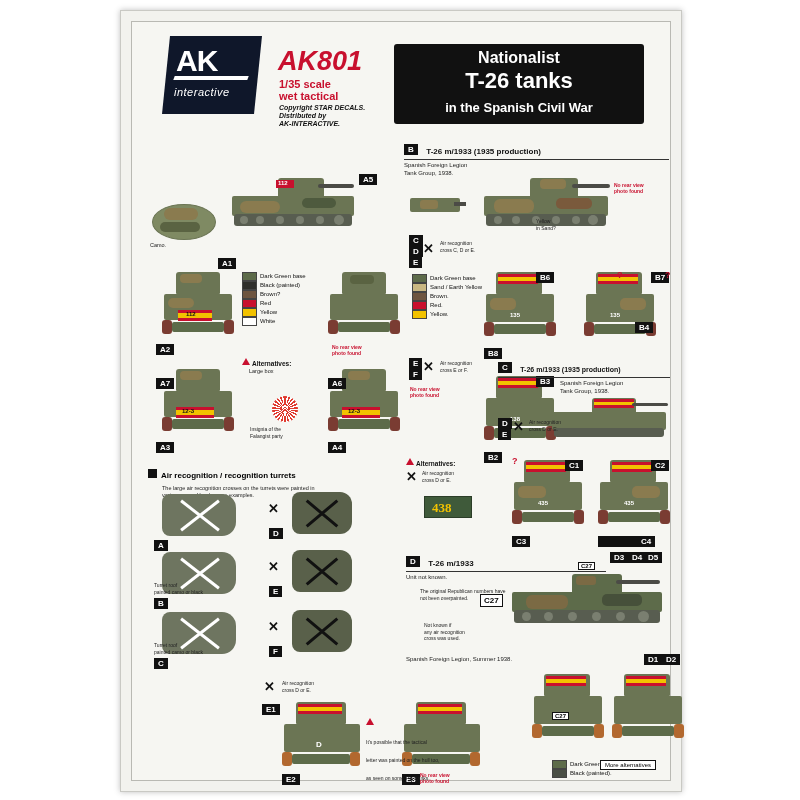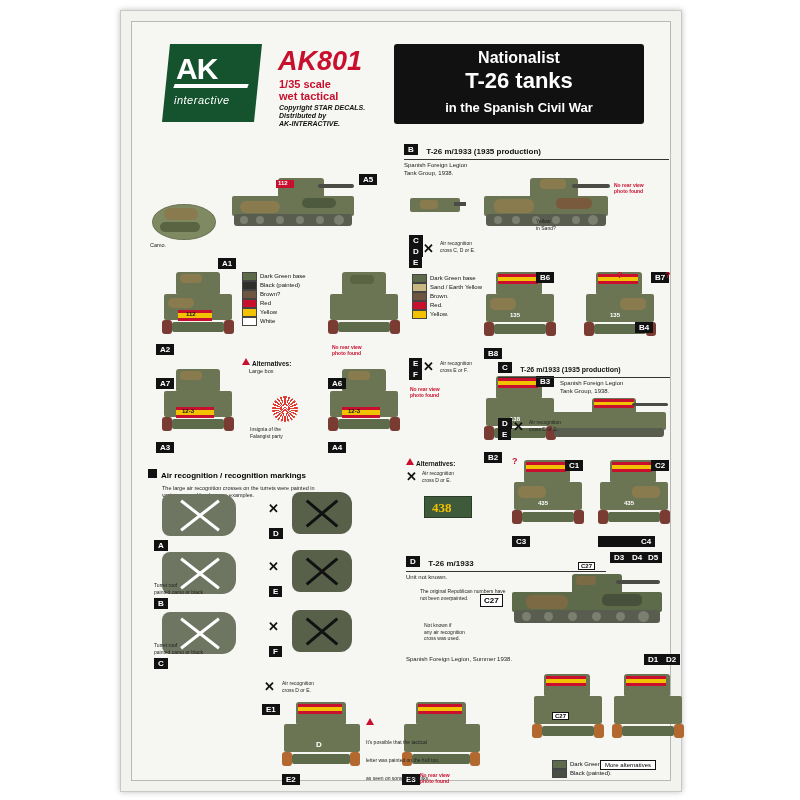--- a/index.html
+++ b/index.html
@@ -4,21 +4,21 @@
 <style>
   html,body{margin:0;padding:0;background:#ffffff;}
   body{width:800px;height:800px;font-family:"Liberation Sans",sans-serif;}
   .page{position:relative;width:800px;height:800px;background:#ffffff;}
   .sheet{position:absolute;left:120px;top:10px;width:560px;height:780px;background:#f2f2ee;
          border:1px solid #c9c9c4;box-shadow:0 0 6px rgba(0,0,0,.25);}
   .inner{position:absolute;left:10px;top:10px;right:10px;bottom:10px;border:1px solid #b9b9b3;background:#f6f6f2;}
 
   
   .hdr{position:absolute;left:8px;top:8px;right:8px;height:100px;}
-  .logo{position:absolute;left:22px;top:14px;width:100px;height:78px;background:#14532d;
+  .logo{position:absolute;left:22px;top:6px;width:100px;height:78px;background:#0f172a;
         clip-path:polygon(8% 0,100% 0,92% 100%,0 100%);color:#fff;}
   .logo .ak{position:absolute;left:14px;top:8px;font-size:30px;font-weight:bold;letter-spacing:-1px;}
   .logo .slash{position:absolute;left:12px;top:40px;width:74px;height:4px;background:#fff;transform:skewX(-20deg);}
   .logo .int{position:absolute;left:12px;top:50px;font-size:11px;font-style:italic;letter-spacing:.5px;}
   .code{position:absolute;left:138px;top:16px;color:#c8102e;font-size:27px;font-weight:bold;font-style:italic;}
   .scale{position:absolute;left:139px;top:48px;color:#c8102e;font-size:11px;font-weight:bold;line-height:12px;}
   .copy{position:absolute;left:139px;top:74px;font-size:7px;font-weight:bold;font-style:italic;line-height:8px;color:#111;}
   .titlebox{position:absolute;right:18px;top:14px;width:250px;height:80px;background:#111;border-radius:3px;color:#fff;text-align:center;}
   .titlebox .t1{position:absolute;top:5px;left:0;right:0;font-size:16px;font-weight:bold;}
   .titlebox .t2{position:absolute;top:24px;left:0;right:0;font-size:22px;font-weight:bold;}
@@ -188,21 +188,21 @@
    <span class="lbl" style="position:absolute;left:196px;top:420px;">A4</span>
    <span class="lbl" style="position:absolute;left:196px;top:356px;">A6</span>
 
    <div class="note" style="position:absolute;left:117px;top:346px;">Large box</div>
    <div class="rosette" style="left:140px;top:374px;"></div>
    <div class="note" style="position:absolute;left:118px;top:404px;font-size:5px;white-space:pre">Insignia of the
 Falangist party</div>
 
    <div style="position:absolute;left:16px;top:442px;width:250px;">
      <div>
-       <span class="blackbox"></span><span class="alt-sec-title">Air recognition / recognition markings</span>
+       <span class="blackbox"></span><span class="alt-sec-title">Air recognition / recognition turrets</span>
      </div>
      <div class="note" style="margin-left:14px;white-space:pre;margin-top:3px;">The large air recognition crosses on the turrets were painted in
 various ways. Here's some examples.</div>
    </div>
 
    <div style="position:absolute;left:22px;top:470px;width:90px;height:48px;">
      <div style="position:absolute;left:8px;top:2px;width:74px;height:42px;background:#6e7560;border-radius:8px 14px 14px 8px;"></div>
      <div style="position:absolute;left:22px;top:4px;width:48px;height:38px;">
        <div style="position:absolute;left:0;top:18px;width:48px;height:3px;background:#fff;transform:rotate(38deg)"></div>
        <div style="position:absolute;left:0;top:18px;width:48px;height:3px;background:#fff;transform:rotate(-38deg)"></div>

